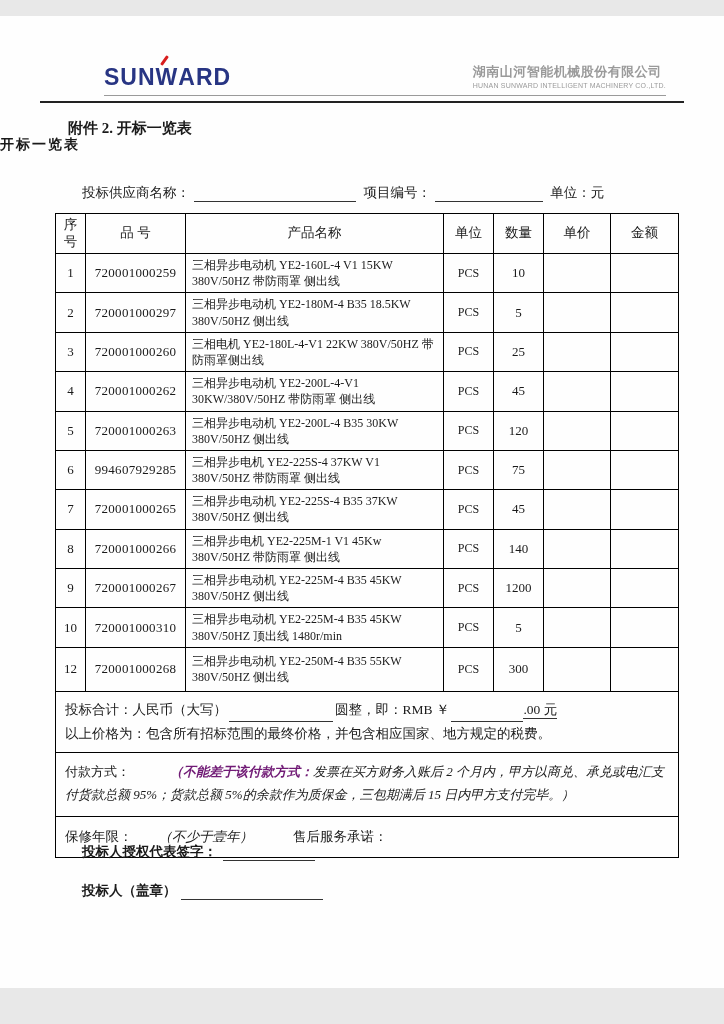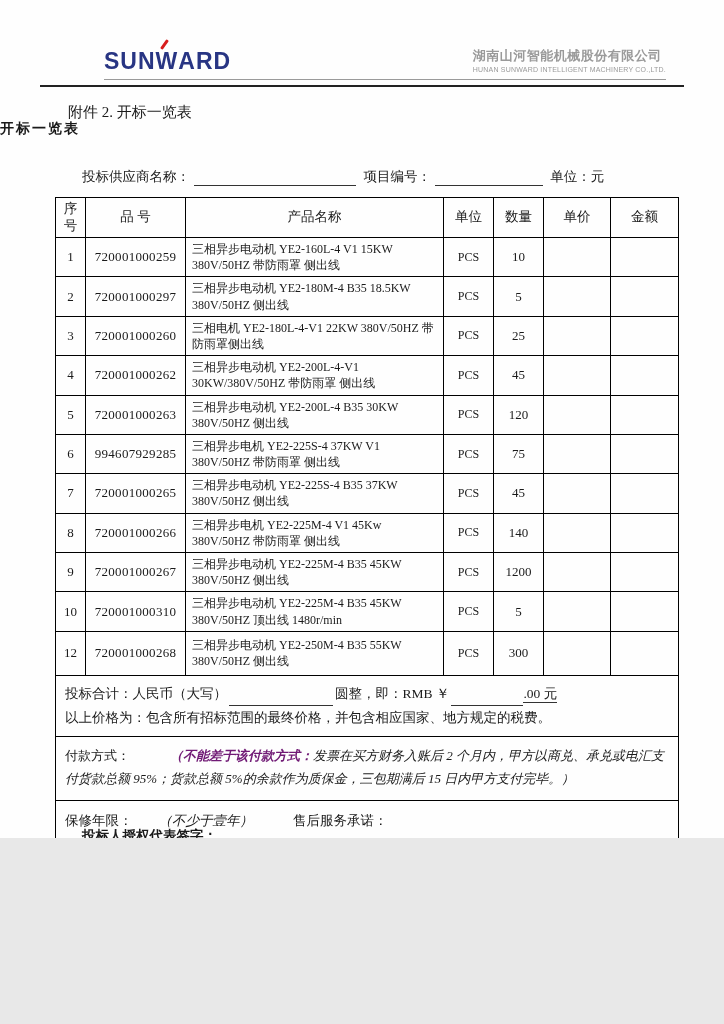--- a/index.html
+++ b/index.html
@@ -1,19 +1,19 @@
 <!DOCTYPE html>
 <html><head>
 <meta charset="utf-8">
 <style>
   * { margin:0; padding:0; box-sizing:border-box; }
   html,body { background:#e8e8e8; }
   body { font-family:"Liberation Serif","DejaVu Serif",serif; color:#1a1a1a; }
   .page {
-    position:relative; width:724px; height:838px; margin:0 auto;
+    position:relative; width:724px; height:972px; margin:16px auto;
     background:#fefefe; overflow:hidden;
   }
   
   .logo {
     position:absolute; left:104px; top:48px;
     font-family:"Liberation Sans","DejaVu Sans",sans-serif;
     font-weight:bold; font-size:23px; letter-spacing:1px; color:#283583;
   }
   .logo .w-wrap { position:relative; display:inline-block; }
   .logo .w-accent {
@@ -25,21 +25,21 @@
     font-family:"Liberation Sans","DejaVu Sans",sans-serif;
     font-weight:bold; font-size:13px; letter-spacing:0.5px;
   }
   .company-en {
     font-family:"Liberation Sans","DejaVu Sans",sans-serif;
     font-size:7px; letter-spacing:0.2px; margin-top:1px;
   }
   .rule-thin  { position:absolute; top:79px; left:104px; right:58px; height:1px; background:#9a9a9a; }
   .rule-thick { position:absolute; top:85px; left:40px; right:40px; height:2px; background:#222; }
   
-  .attach-title { position:absolute; top:103px; left:68px; font-size:15px; font-weight:normal; }
+  .attach-title { position:absolute; top:103px; left:68px; font-size:15px; font-weight:bold; }
   .main-title   { position:absolute; top:120px; left:0; width:100%; text-align:left;
                   font-size:14px; font-weight:bold; letter-spacing:2px; }
   
   .info-line { position:absolute; top:168px; left:82px; right:40px; font-size:13.5px; white-space:nowrap; }
   .blank { display:inline-block; border-bottom:1px solid #333; height:15px; vertical-align:bottom; }
   .b160 { width:162px; margin:0 4px; }
   .b105 { width:108px; margin:0 4px; }
   .b100 { width:104px; margin:0 2px; }
   .b70  { width:72px;  margin-left:2px; }
   .b90  { width:92px;  margin-left:6px; }
@@ -174,21 +174,21 @@
       <td class="c-code">720001000265</td>
       <td class="c-name">三相异步电动机 YE2-225S-4 B35 37KW 380V/50HZ 侧出线</td>
       <td class="c-unit">PCS</td>
       <td class="c-qty">45</td>
       <td class="c-price"></td>
       <td class="c-amt"></td>
     </tr>
     <tr>
       <td class="c-no">8</td>
       <td class="c-code">720001000266</td>
-      <td class="c-name">三相异步电机 YE2-225M-4 V1 45Kw 380V/50HZ 带防雨罩 侧出线</td>
+      <td class="c-name">三相异步电机 YE2-225M-1 V1 45Kw 380V/50HZ 带防雨罩 侧出线</td>
       <td class="c-unit">PCS</td>
       <td class="c-qty">140</td>
       <td class="c-price"></td>
       <td class="c-amt"></td>
     </tr>
     <tr>
       <td class="c-no">9</td>
       <td class="c-code">720001000267</td>
       <td class="c-name">三相异步电动机 YE2-225M-4 B35 45KW 380V/50HZ 侧出线</td>
       <td class="c-unit">PCS</td>

